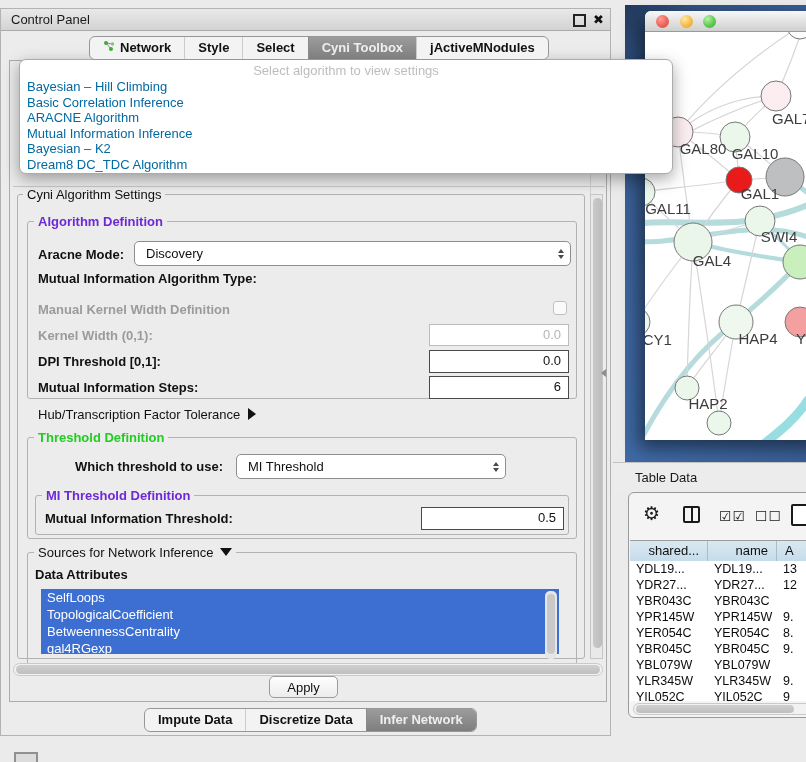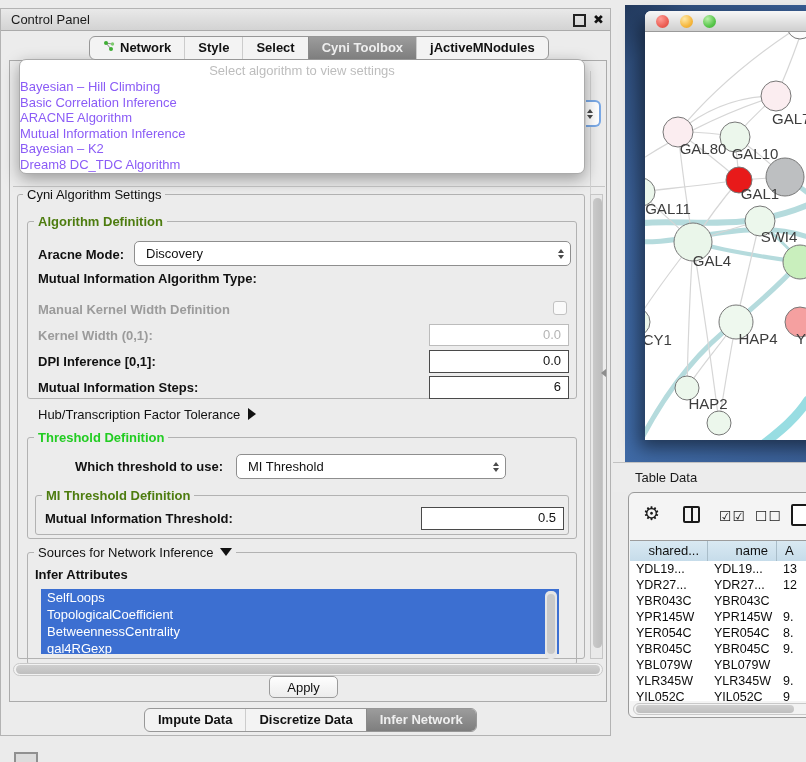--- a/index.html
+++ b/index.html
@@ -15,33 +15,33 @@
   .inner-panel{left:8px;top:51px;width:598px;height:642px;border:1px solid #ababab;background:#ececec;box-sizing:border-box}
   
   .tabbar{display:flex;border:1px solid #979797;border-radius:6px;background:#f3f3f3;overflow:hidden;z-index:60}
   .tabbar .tab{padding:3px 13px 4px 13px;font-weight:bold;color:#111;border-left:1px solid #cscsc;
                border-left:1px solid #ccc;display:flex;align-items:center;gap:5px;white-space:nowrap}
   .tabbar .tab:first-child{border-left:none}
   .tabbar .tab.sel{background:linear-gradient(#9c9c9c,#7e7e7e);color:#efefef;font-weight:bold;border-left-color:#8a8a8a}
   .top-tabs{left:88px;top:27px}
   .bot-tabs{left:143px;top:699px}
   
-  .popup{left:18px;top:50px;width:566px;height:115px;background:#fff;border:1px solid #ababab;border-radius:7px;
+  .popup{left:18px;top:50px;width:654px;height:115px;background:#fff;border:1px solid #ababab;border-radius:7px;
          box-shadow:0 5px 16px rgba(0,0,0,.35);z-index:50;box-sizing:border-box;padding-top:3px}
   .popup .ph{color:#bdbdbd;text-align:center;height:16px;line-height:16px}
-  .popup .it{height:15.5px;line-height:15.5px;color:#8b5cf6;white-space:nowrap}
+  .popup .it{padding-left:7px;height:15.5px;line-height:15.5px;color:#0369a1;white-space:nowrap}
   .popup .it.sel{font-weight:normal}
   .combo-frag{left:585px;top:91px;width:15px;height:27px;background:#fff;border:2px solid #7aa9e6;border-left:none;
               border-radius:0 6px 6px 0;z-index:40;box-sizing:border-box}
   .ghost-line-v{left:589px;top:62px;width:1px;height:123px;background:#d2d2d2;z-index:39}
   .sep-line{left:12px;top:177px;width:592px;height:1px;background:#c6c6c6}
   
   .gbox{border:1px solid #b2b2b2;border-radius:3px;box-sizing:border-box}
   .glabel{background:#ececec;padding:0 4px;white-space:nowrap;z-index:5}
-  .blue{color:#4d7c0f}.green{color:#22cc22}
+  .blue{color:#6d28d9}.green{color:#22cc22}
   .lbl{white-space:nowrap}
   .b{font-weight:bold}
   .dis{color:#9b9b9b;font-weight:bold}
   
   .tfield{background:#fff;border:1px solid #4a4a4a;box-sizing:border-box;text-align:right;padding:2px 7px 0 6px;font-size:13px}
   .tfield.dis{border-color:#bcbcbc;color:#b4b4b4;font-weight:normal}
   .combo{background:#fff;border:1px solid #8e8e8e;border-radius:5px;box-sizing:border-box;display:flex;align-items:center;
          padding-left:11px;position:absolute}
   .stepper{position:absolute;right:6px;top:50%;transform:translateY(-50%);display:flex;flex-direction:column;align-items:center}
   .tri-u{width:0;height:0;border-left:3.5px solid transparent;border-right:3.5px solid transparent;border-bottom:4.5px solid #4a4a4a;margin-bottom:2px}
@@ -161,21 +161,21 @@
   </div>
 
   <div class="abs lbl b" style="left:37px;top:262px">Mutual Information Algorithm Type:</div>
 
   <div class="abs lbl dis" style="left:37px;top:293px">Manual Kernel Width Definition</div>
   <div class="abs cb" style="left:552px;top:292px"></div>
 
   <div class="abs lbl dis" style="left:37px;top:319px">Kernel Width (0,1):</div>
   <div class="abs tfield dis" style="left:428px;top:315px;width:140px;height:22px">0.0</div>
 
-  <div class="abs lbl b" style="left:37px;top:345px">DPI Inference [0,1]:</div>
+  <div class="abs lbl b" style="left:37px;top:345px">DPI Threshold [0,1]:</div>
   <div class="abs tfield" style="left:428px;top:341px;width:140px;height:23px">0.0</div>
 
   <div class="abs lbl b" style="left:37px;top:371px">Mutual Information Steps:</div>
   <div class="abs tfield" style="left:428px;top:367px;width:140px;height:23px">6</div>
 
   <div class="abs lbl" style="left:37px;top:398px"><span>Hub/Transcription Factor Tolerance</span><span class="arrow-r"></span></div>
 
   <div class="abs gbox" style="left:26px;top:428px;width:550px;height:102px"></div>
   <div class="abs glabel green b" style="left:33px;top:421px">Threshold Definition</div>
 
@@ -188,21 +188,21 @@
       </span>
   </div>
 
   <div class="abs gbox" style="left:34px;top:486px;width:534px;height:40px"></div>
   <div class="abs glabel blue b" style="left:41px;top:479px">MI Threshold Definition</div>
   <div class="abs lbl b" style="left:44px;top:502px">Mutual Information Threshold:</div>
   <div class="abs tfield" style="left:420px;top:498px;width:143px;height:23px">0.5</div>
 
   <div class="abs gbox" style="left:26px;top:543px;width:550px;height:113px"></div>
   <div class="abs glabel" style="left:33px;top:536px"><span>Sources for Network Inference</span><span class="arrow-dn"></span></div>
-  <div class="abs lbl b" style="left:34px;top:558px">Infer Attributes</div>
+  <div class="abs lbl b" style="left:34px;top:558px">Data Attributes</div>
   <div class="abs attrlist" id="attr-list" style="left:40px;top:580px;width:518px;height:65px">
       <div class="ai">SelfLoops</div>
       <div class="ai">TopologicalCoefficient</div>
       <div class="ai">BetweennessCentrality</div>
       <div class="ai">gal4RGexp</div>
     </div>
   <div class="abs ilist-sb" style="left:544px;top:582px;width:12px;height:68px">
     <div class="ilist-th" style="width:8px;height:60px;margin:3px auto 0 auto"></div>
   </div>
 

